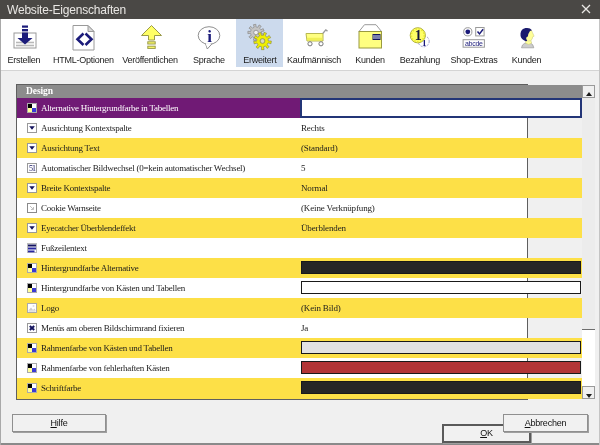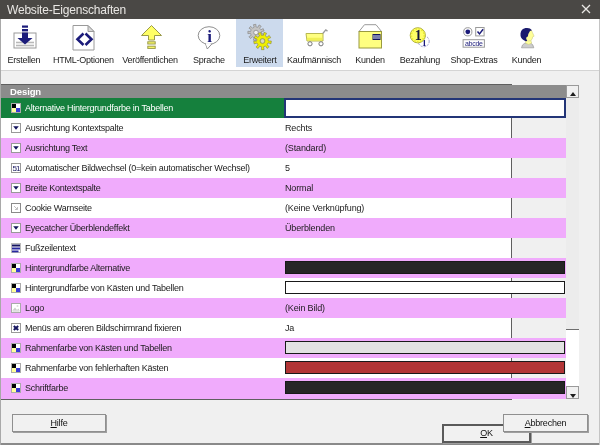--- a/index.html
+++ b/index.html
@@ -8,30 +8,30 @@
 
 #titlebar{left:0;top:0;width:600px;height:19px;background:#4a4845;}
 #title{left:7px;top:3px;font-size:12px;color:#e9e7e4;letter-spacing:-0.2px;}
 
 #toolbar{left:0;top:19px;width:600px;height:52px;background:#fff;border-bottom:1px solid #d4d4d4;}
 .tb{position:absolute;top:0;height:49px;text-align:center;}
 .tb .ico{position:absolute;top:3px;left:0;right:0;height:32px;}
 .tb .lbl{position:absolute;bottom:3px;left:0;right:0;font-size:9px;letter-spacing:-0.25px;color:#1c1c1c;white-space:nowrap;}
 #tbsel{background:#ccdaed;}
 
-#list{left:0;top:84px;width:512px;height:316px;background:#fff;border:1px solid #5f5f5f;}
+#list{left:16px;top:84px;width:512px;height:316px;background:#fff;border:1px solid #5f5f5f;font-family:Liberation Serif, serif;}
 #hdr{left:0;top:0;width:565px;height:13px;background:#8c8c8c;color:#fff;font-weight:bold;font-size:9.5px;line-height:13px;padding-left:9px;letter-spacing:-0.1px;}
 .row{position:absolute;left:0;width:565px;height:20px;}
-.row.g{background:#f0abfc;}
+.row.g{background:#fde047;}
 .row .lb{position:absolute;left:24px;top:5px;font-size:9px;letter-spacing:-0.25px;color:#1c1c1c;white-space:nowrap;}
 .row .vl{position:absolute;left:284px;top:5px;font-size:9px;letter-spacing:-0.15px;color:#1c1c1c;white-space:nowrap;}
 .row .ic{position:absolute;left:10px;top:5px;width:10px;height:10px;}
 .row .lb{text-rendering:optimizeLegibility;}
 .sw{position:absolute;left:284px;top:3px;width:280px;height:13px;border:1px solid #191919;}
-#selrow{background:#15803d;}
+#selrow{background:#701a75;}
 #selrow .lb{color:#fff;}
 #inpt{position:absolute;left:283px;top:0px;width:282px;height:20px;background:#fff;border:2px solid #233577;}
 
 #sbar{left:565px;top:0;width:13px;height:314px;background:#fff;}
 .sbtn{position:absolute;left:0;width:13px;height:13px;background:#f0f0f0;border:1px solid #9a9a9a;text-align:center;}
 #sthumb{position:absolute;left:0;top:13px;width:13px;height:232px;background:#ececec;border-bottom:1px solid #6e6e6e;}
 
 .btn{position:absolute;background:#f1f1f1;border:1px solid #8f8f8f;box-shadow:1px 1px 0 #9f9f9f;font-size:9px;color:#111;text-align:center;line-height:16px;letter-spacing:-0.2px;}
 #bott{left:0;top:400px;width:600px;height:45px;background:#f0f0f0;border-bottom:2px solid #8a8a8a;}
 u{text-decoration:underline;}

